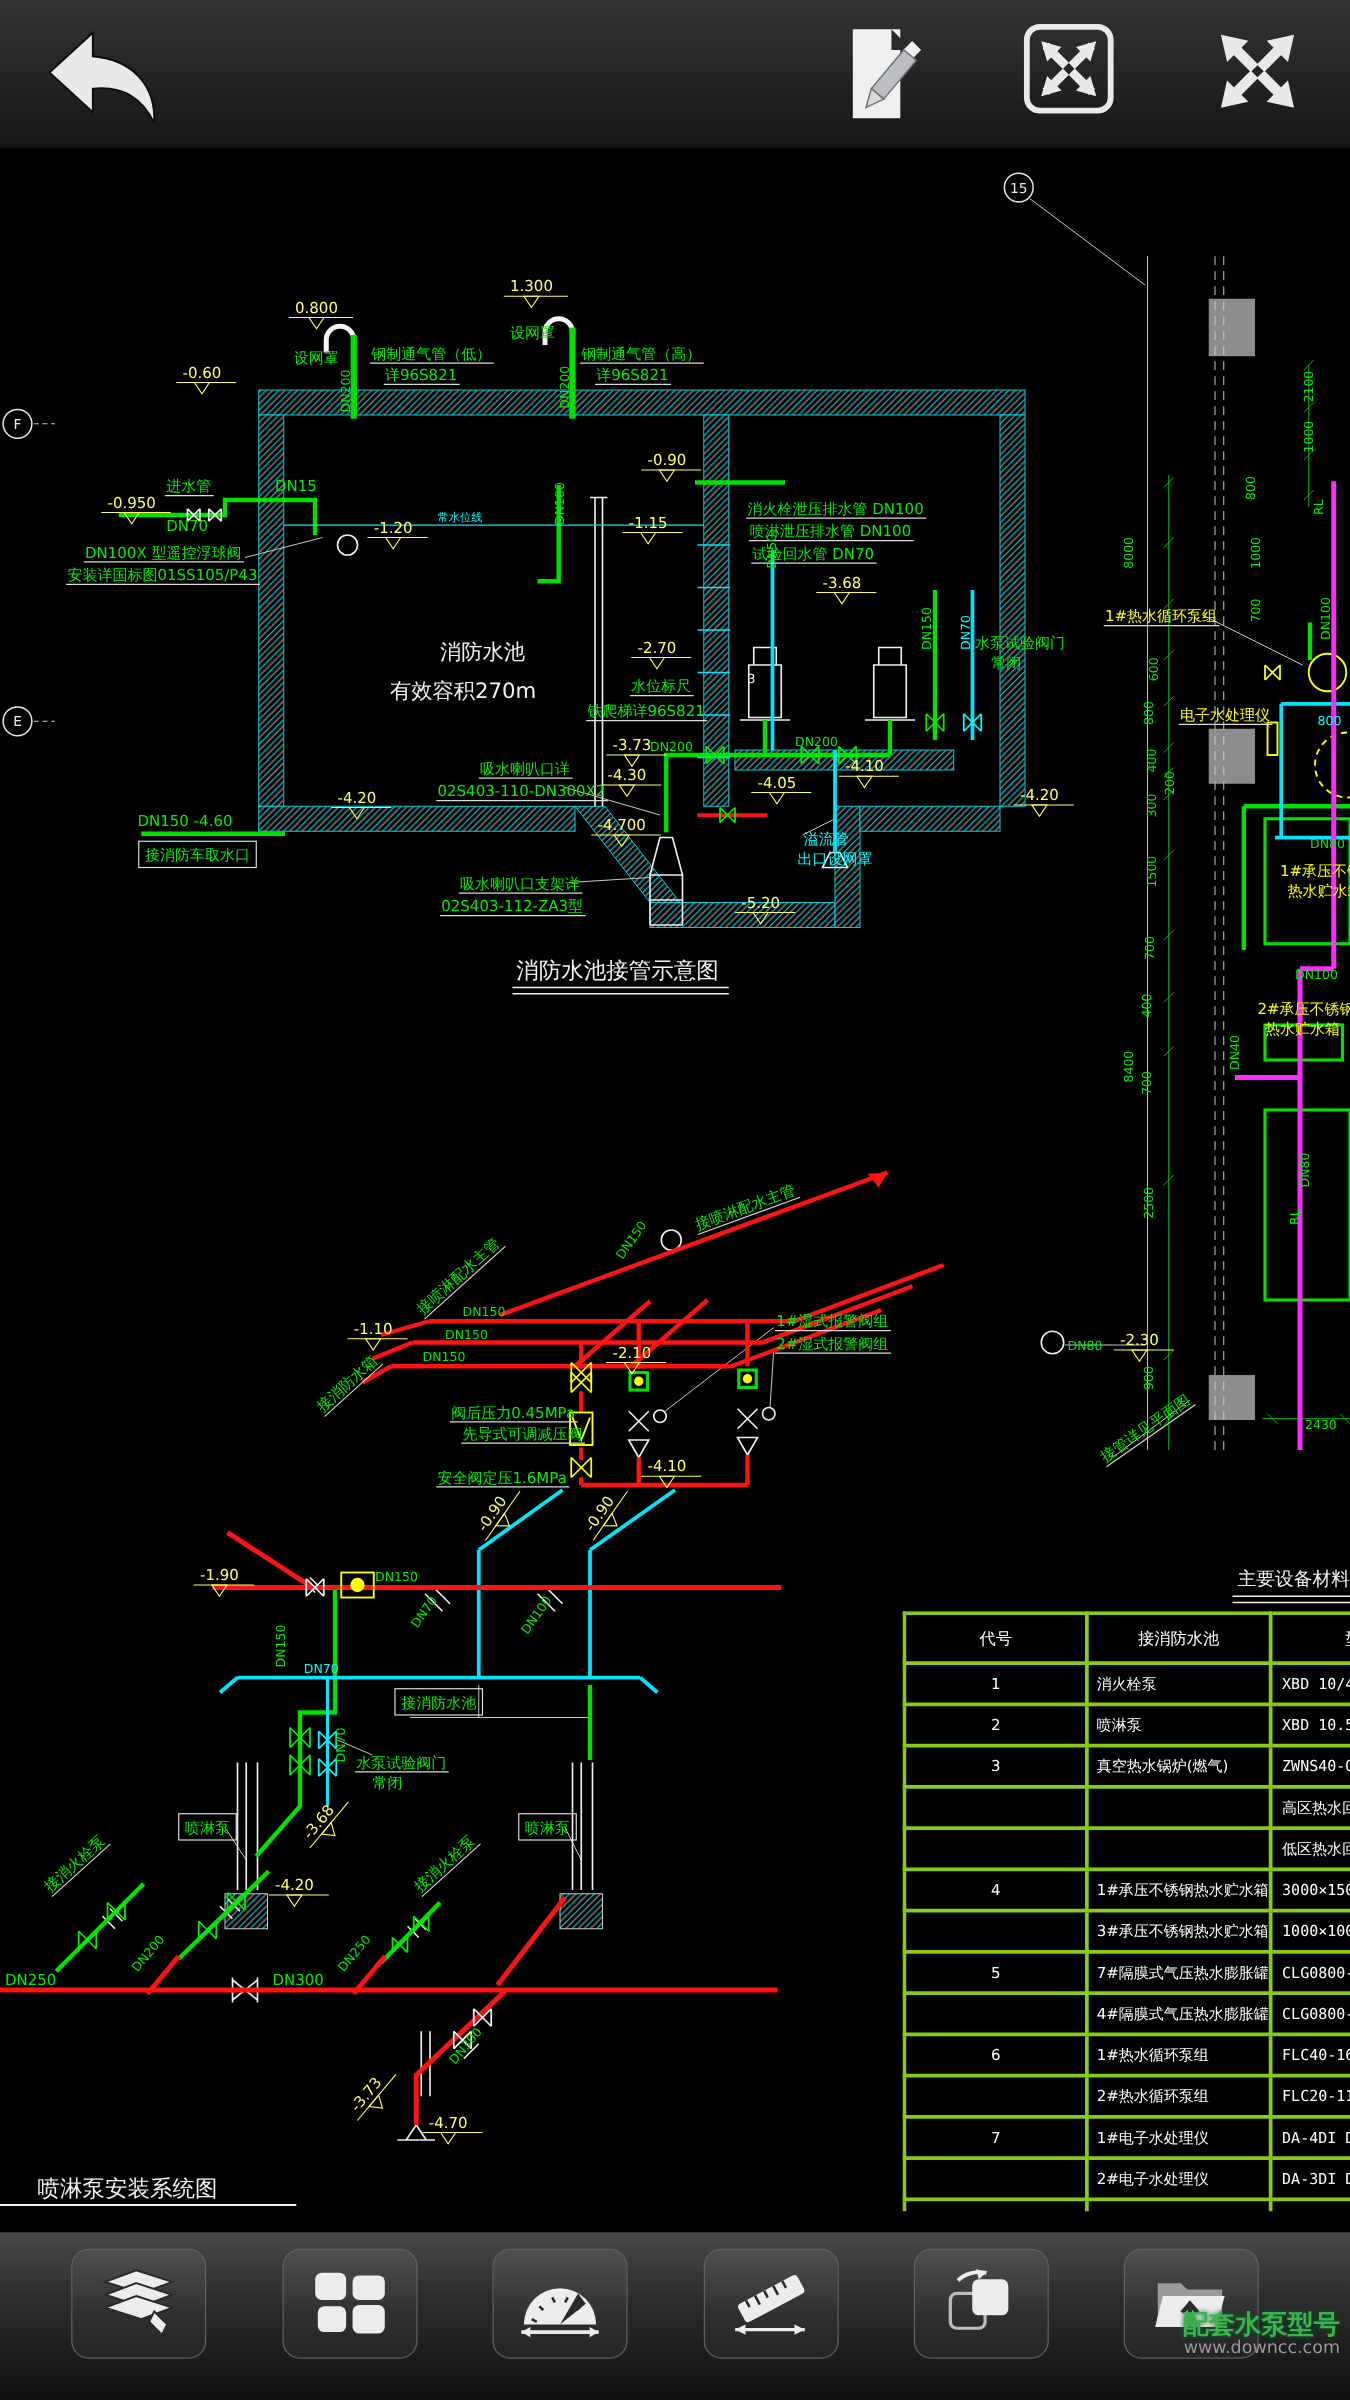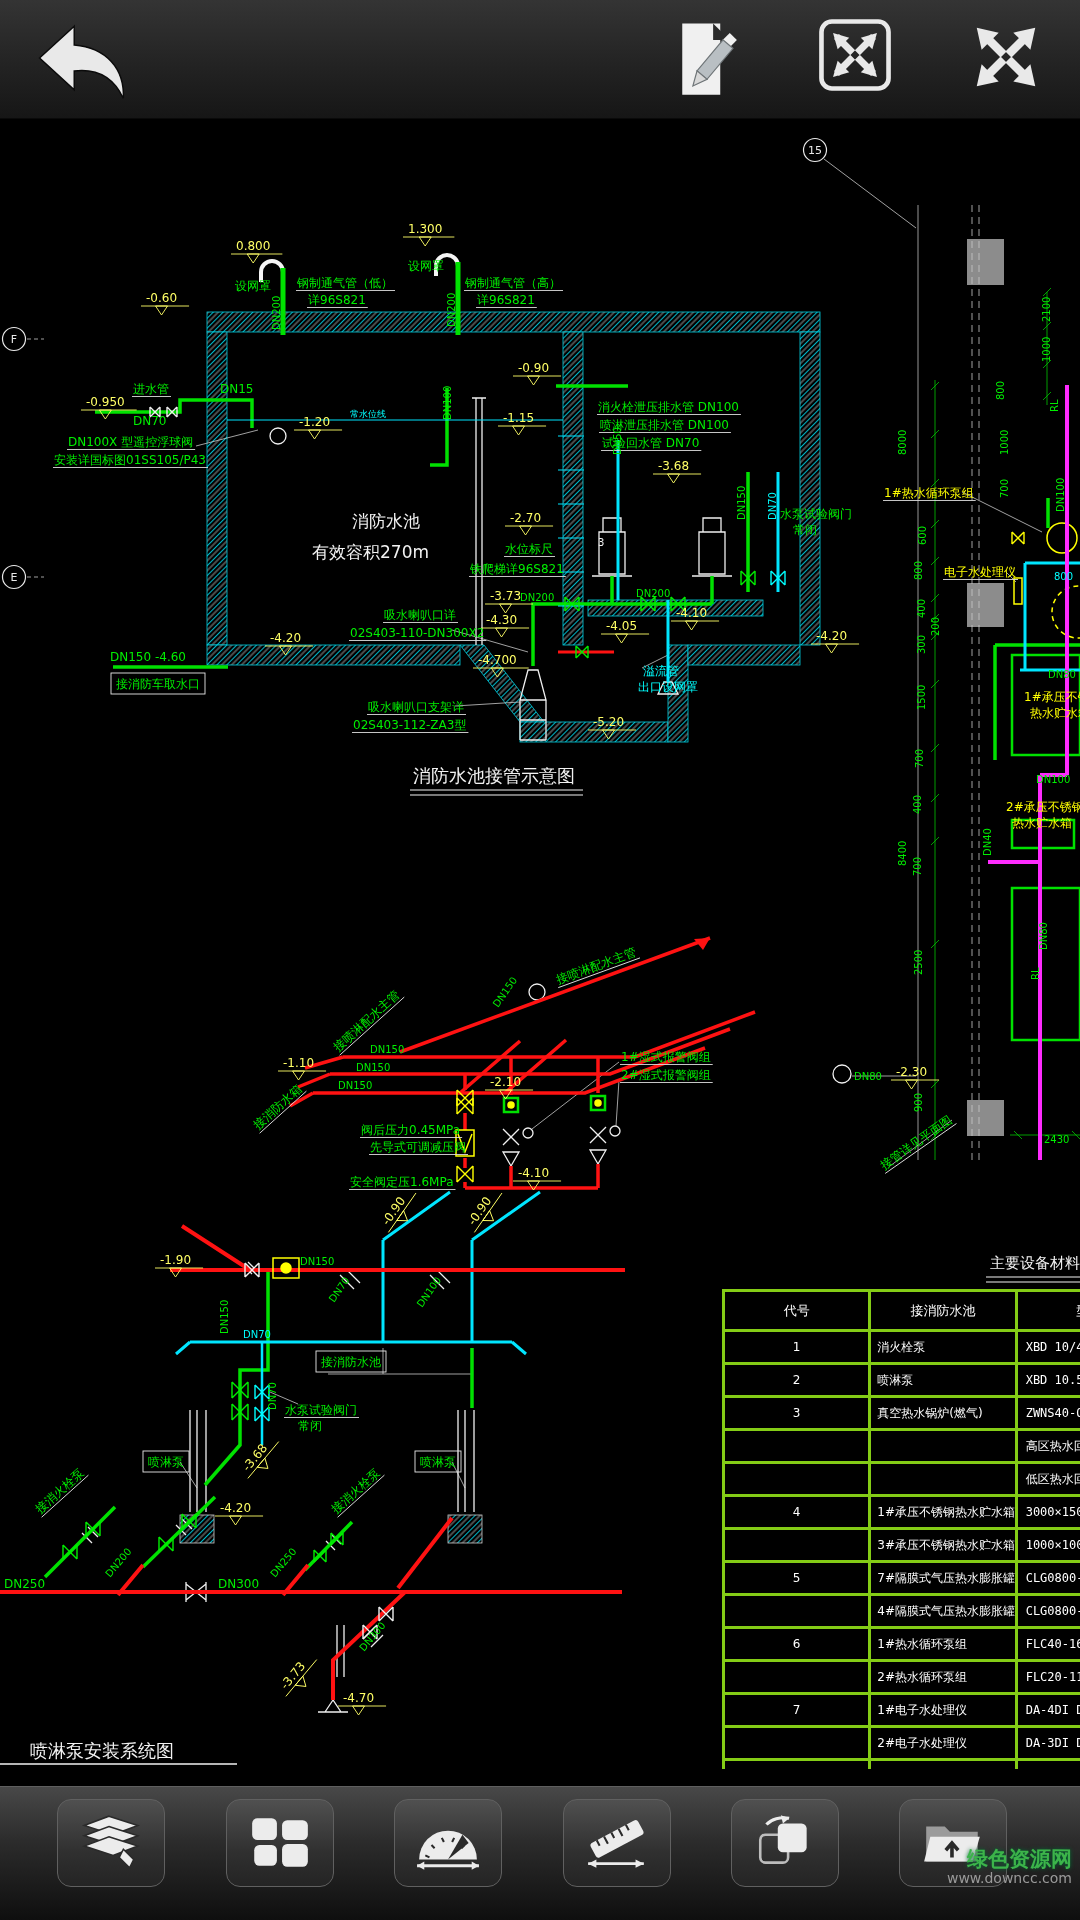--- a/index.html
+++ b/index.html
@@ -900,15 +900,15 @@
   <button class="bbtn" style="left:899px">
     <svg width="66" height="60" viewBox="0 0 64 56">
       <path d="M6 12 H24 L29 17 H56 V46 H6 Z" fill="#9b9b9b"></path>
       <path d="M10 22 H58 L51 46 H4 Z" fill="#ececec"></path>
       <path d="M31 42 V30 M25 35 L31 28 L37 35" stroke="#2a2a2a" stroke-width="3.5" fill="none"></path>
     </svg>
   </button>
 </div>
 
 <div id="watermark">
-  <span class="wm1">绿色资源网</span>
+  <span class="wm1">配套水泵型号</span>
   <span class="wm2">www.downcc.com</span>
 </div>
 
 </body></html>

